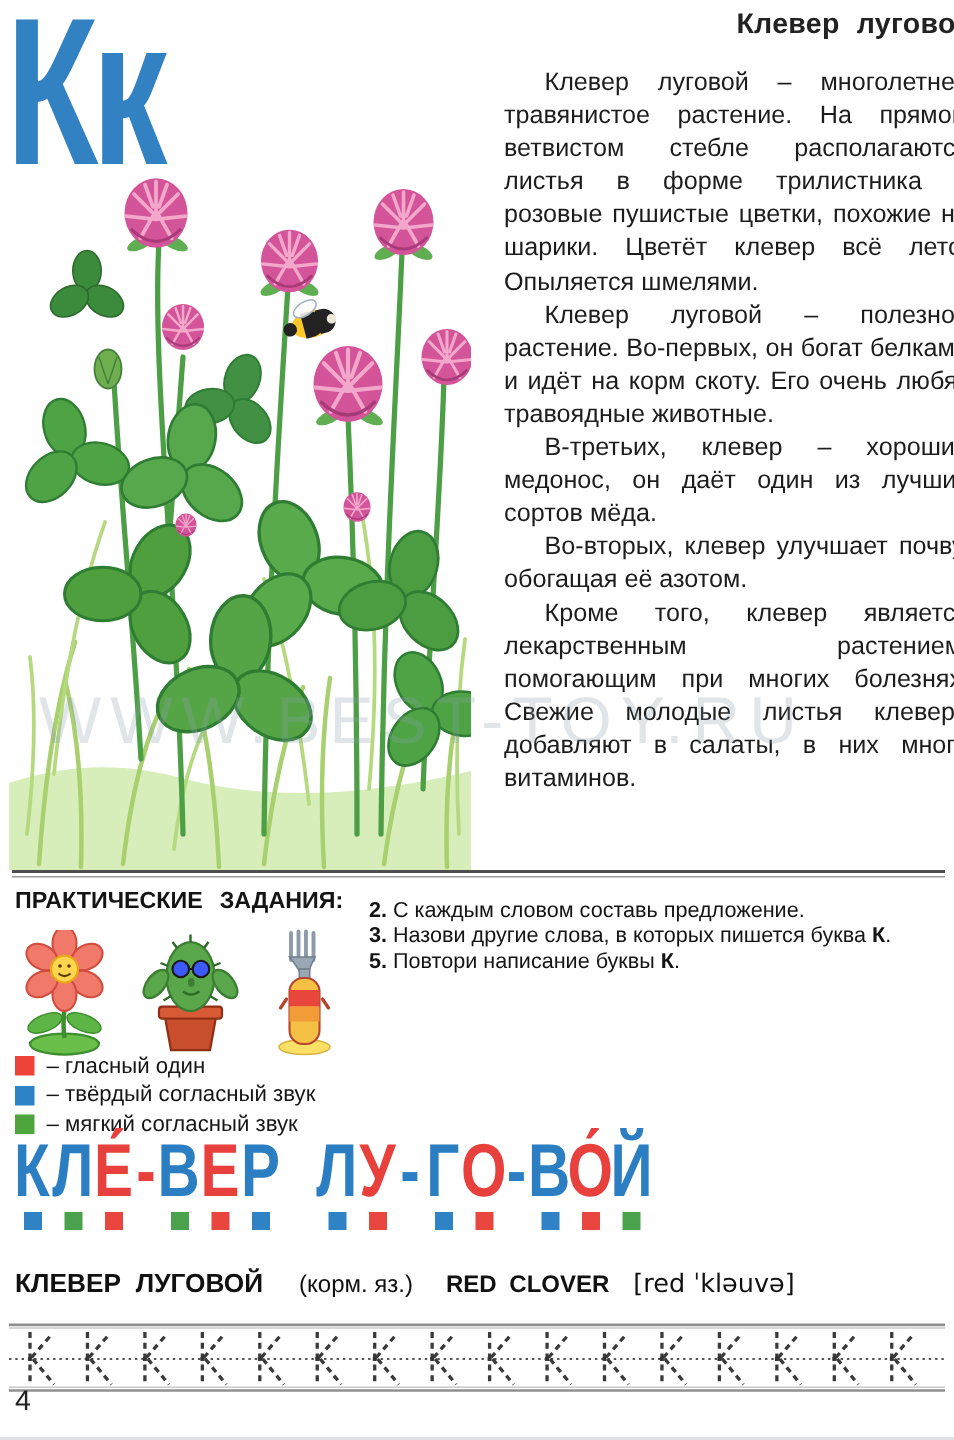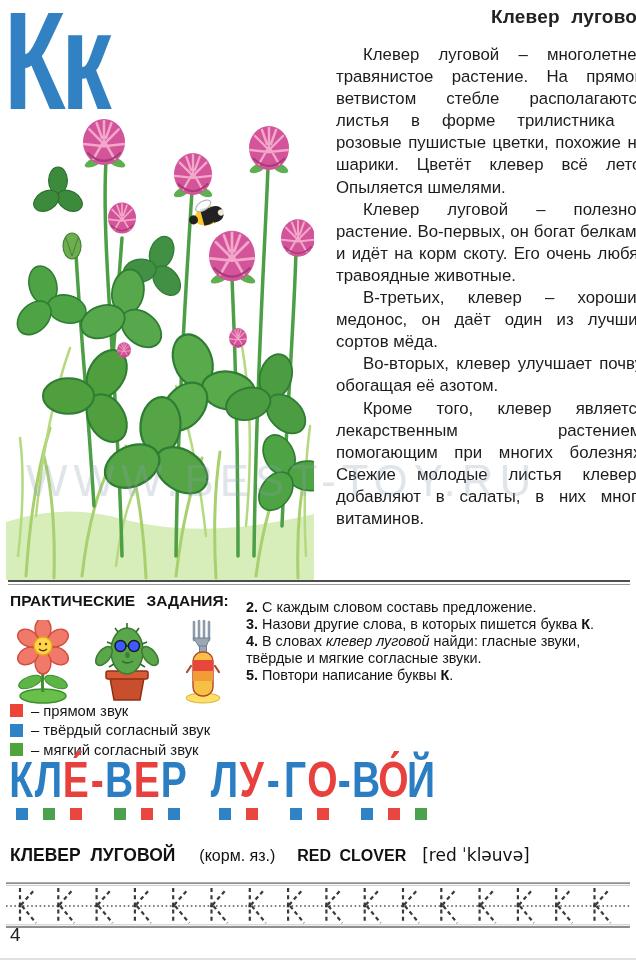--- a/index.html
+++ b/index.html
@@ -222,36 +222,35 @@
       <rect x="13" y="34" width="20" height="44" rx="9" fill="#f5c044" stroke="#b5452f" stroke-width="1.4"></rect>
       <path d="M13,42 h20 v11 h-20 z" fill="#e8453c"></path>
       <path d="M13,53 h20 v10 h-20 z" fill="#f29c38"></path>
       <path d="M11,48 l-4,6 M35,48 l4,6" stroke="#b5452f" stroke-width="2.2" stroke-linecap="round"></path>
     </svg>
   </div>
 
   <div class="legend" id="legend">
       <div class="legend-row">
         <span class="swatch" style="background: rgb(238, 67, 56);"></span>
-        <span>– прямом звук</span>
+        <span>– гласный один</span>
       </div>
       <div class="legend-row">
         <span class="swatch" style="background: rgb(46, 130, 198);"></span>
         <span>– твёрдый согласный звук</span>
       </div>
       <div class="legend-row">
         <span class="swatch" style="background: rgb(78, 165, 60);"></span>
         <span>– мягкий согласный звук</span>
       </div>
     </div>
 
   <div class="tasks" id="tasks">
       <div class="task-item"><span style="font-weight: bold;">2. </span><span>С каждым словом составь предложение.</span></div>
       <div class="task-item"><span style="font-weight: bold;">3. </span><span>Назови другие слова, в которых пишется буква </span><span style="font-weight: bold;">К</span><span>.</span></div>
-      <div class="task-item"><span style="font-weight: bold;">4. </span><span>В словах </span><span style="font-style: italic;">клевер луговой</span><span> найди: гласные звуки, твёрдые и мягкие согласные звуки.</span></div>
       <div class="task-item"><span style="font-weight: bold;">5. </span><span>Повтори написание буквы </span><span style="font-weight: bold;">К</span><span>.</span></div>
     </div>
 
   <div class="syllables" id="syllables">
       <div class="syl-word">
         <div class="syl-cell">
           <div class="syl-ch" style="color: rgb(43, 126, 194);">К</div>
           <div class="syl-sq" style="background: rgb(47, 131, 197);"></div>
         </div>
         <div class="syl-cell">

